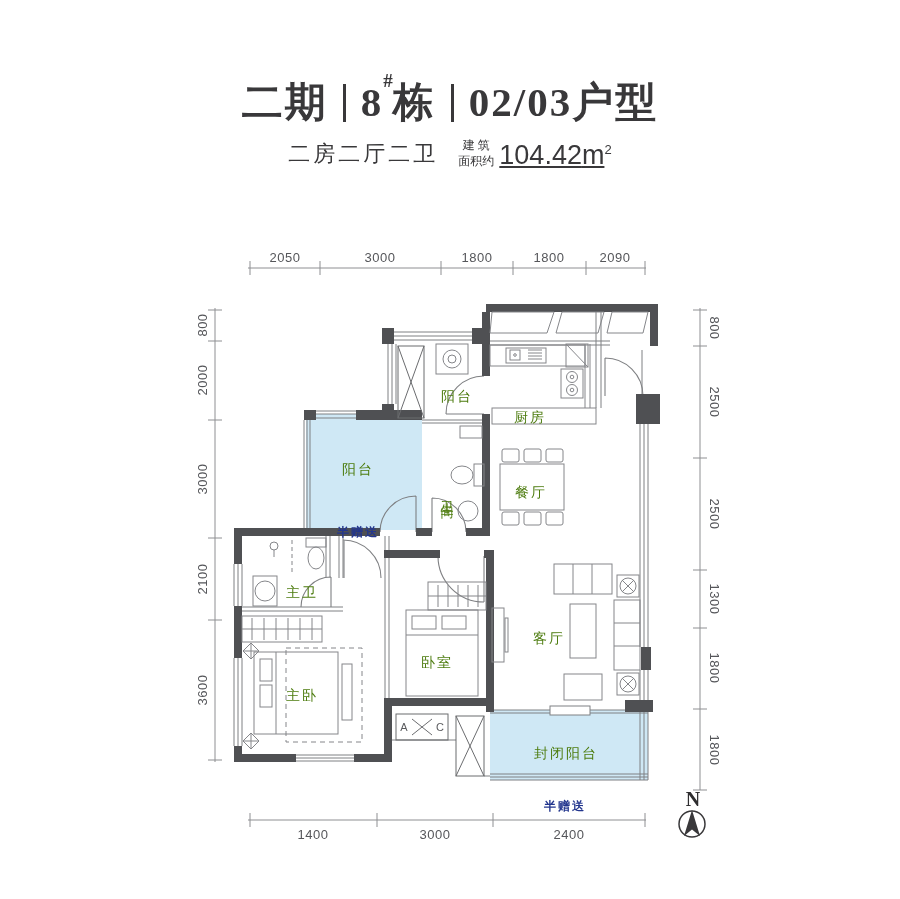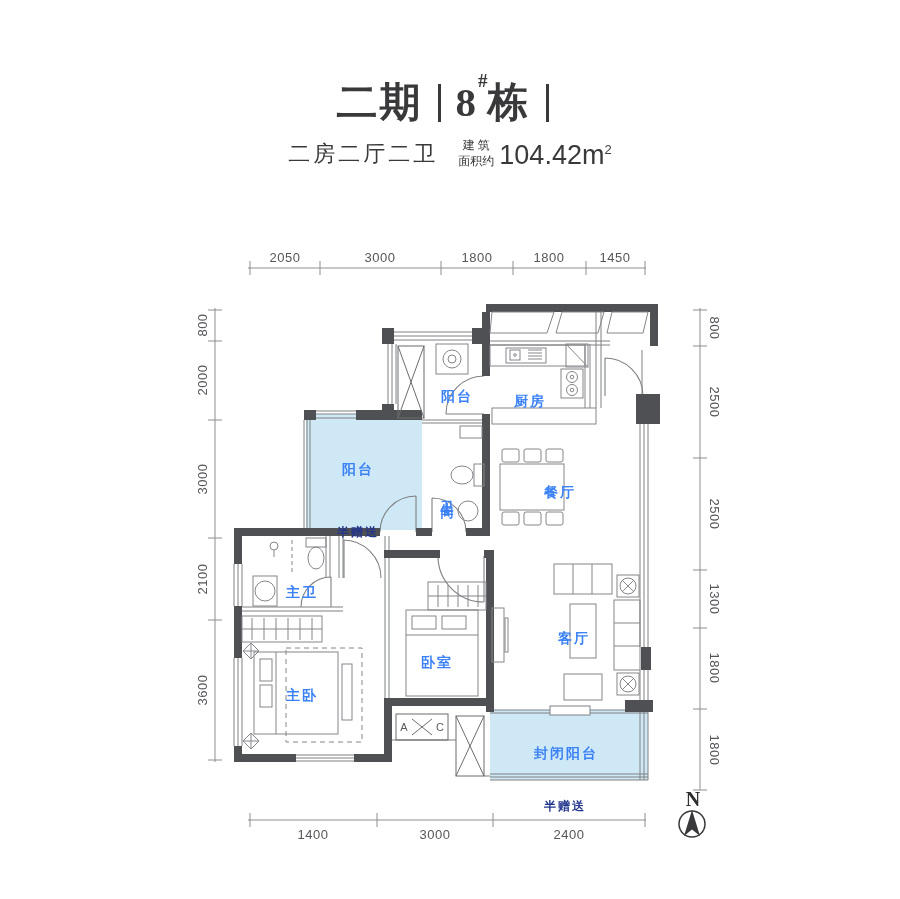--- a/index.html
+++ b/index.html
@@ -11,25 +11,25 @@
          font-family:"Liberation Serif",serif;font-weight:700;font-size:41px;
          color:#39383a;letter-spacing:2px;line-height:1;}
   .tsep{width:3px;height:38px;background:#39383a;margin:0 15px;}
   .tsup{font-size:19px;position:relative;top:-14px;letter-spacing:0;}
   .subtitle{margin-top:15px;display:flex;justify-content:center;align-items:center;gap:20px;}
   .layout-text{font-size:22px;letter-spacing:3px;color:#39383a;}
   .area-group{display:flex;align-items:flex-end;}
   .area-label{display:flex;flex-direction:column;font-size:12px;line-height:1.3;
               margin-right:5px;color:#39383a;align-self:center;font-family:Liberation Serif, serif;}
   .area-label i{font-style:normal;white-space:pre;}
-  .area-value,.area-unit{font-size:27px;line-height:1;}
+  .area-value,.area-unit{font-size:27px;line-height:1;text-decoration:underline;}
   .area-exp{font-size:13px;position:relative;top:-12px;}
   
   .lbl{position:absolute;transform:translate(-50%,-50%);font-size:14px;letter-spacing:2px;
-       color:#3b82f6;white-space:nowrap;line-height:1;font-weight:bold;}
+       color:#4d7c0f;white-space:nowrap;line-height:1;}
   .lbl.vert{writing-mode:vertical-rl;letter-spacing:3px;font-size:13px;}
   .lbl.blue{color:#23368e;font-weight:700;font-size:12px;letter-spacing:2px;margin-top:44px;}
   .dim{position:absolute;transform:translate(-50%,-50%);font-size:13px;color:#55565a;
        letter-spacing:.5px;white-space:nowrap;}
   .dim.rl{transform:translate(-50%,-50%) rotate(-90deg);}
   .dim.rr{transform:translate(-50%,-50%) rotate(90deg);}
   .north{position:absolute;transform:translate(-50%,-50%);font-family:"Liberation Serif",serif;
          font-weight:700;font-size:20px;color:#2e2d2f;}
   svg{position:absolute;left:0;top:0;}
 </style>
@@ -37,20 +37,21 @@
 <body>
 
 <div class="page">
 
   <div class="header">
     <h1 class="title">
       <span>二期</span>
       <span class="tsep"></span>
       <span><span>8</span><sup class="tsup">#</sup><span>栋</span></span>
       <span class="tsep"></span>
+      <span>02/03户型</span>
     </h1>
     <div class="subtitle">
       <span class="layout-text">二房二厅二卫</span>
       <span class="area-group">
         <span class="area-label">
           <i>建 筑</i>
           <i>面积约</i>
         </span>
         <span class="area-value">104.42</span>
           <span class="area-unit">m</span>
@@ -249,37 +250,37 @@
       <path d="M250,813 V827 M377,813 V827 M493,813 V827 M645,813 V827"></path>
     </g>
 
     <g>
       <circle cx="692" cy="824" r="13" stroke="#39383a" stroke-width="1.5" fill="none"></circle>
       <path d="M692,810 L684,836 L692,829.5 L700,836 Z" fill="#39383a"></path>
     </g>
   </svg>
 
   <span class="lbl" style="left:457px;top:396px">阳台</span>
-  <span class="lbl" style="left:530px;top:401px">厨房</span>
+  <span class="lbl" style="left:530px;top:417px">厨房</span>
   <span class="lbl vert" style="left:447px;top:494px">卫生间</span>
-  <span class="lbl" style="left:560px;top:492px">餐厅</span>
+  <span class="lbl" style="left:531px;top:492px">餐厅</span>
   <span class="lbl" style="left:358px;top:469px">阳台</span>
   <span class="lbl blue" style="left:358px;top:488px">半赠送</span>
   <span class="lbl" style="left:302px;top:592px">主卫</span>
   <span class="lbl" style="left:302px;top:695px">主卧</span>
   <span class="lbl" style="left:437px;top:662px">卧室</span>
-  <span class="lbl" style="left:574px;top:638px">客厅</span>
+  <span class="lbl" style="left:549px;top:638px">客厅</span>
   <span class="lbl" style="left:566px;top:753px">封闭阳台</span>
   <span class="lbl blue" style="left:565px;top:762px">半赠送</span>
 
   <span class="dim" style="left:285px;top:257px">2050</span>
   <span class="dim" style="left:380px;top:257px">3000</span>
   <span class="dim" style="left:477px;top:257px">1800</span>
   <span class="dim" style="left:549px;top:257px">1800</span>
-  <span class="dim" style="left:615px;top:257px">1450</span>
+  <span class="dim" style="left:615px;top:257px">2090</span>
 
   <span class="dim rl" style="left:202px;top:325px">800</span>
   <span class="dim rl" style="left:202px;top:380px">2000</span>
   <span class="dim rl" style="left:202px;top:479px">3000</span>
   <span class="dim rl" style="left:202px;top:579px">2100</span>
   <span class="dim rl" style="left:202px;top:690px">3600</span>
 
   <span class="dim rr" style="left:714px;top:328px">800</span>
   <span class="dim rr" style="left:714px;top:402px">2500</span>
   <span class="dim rr" style="left:714px;top:514px">2500</span>

